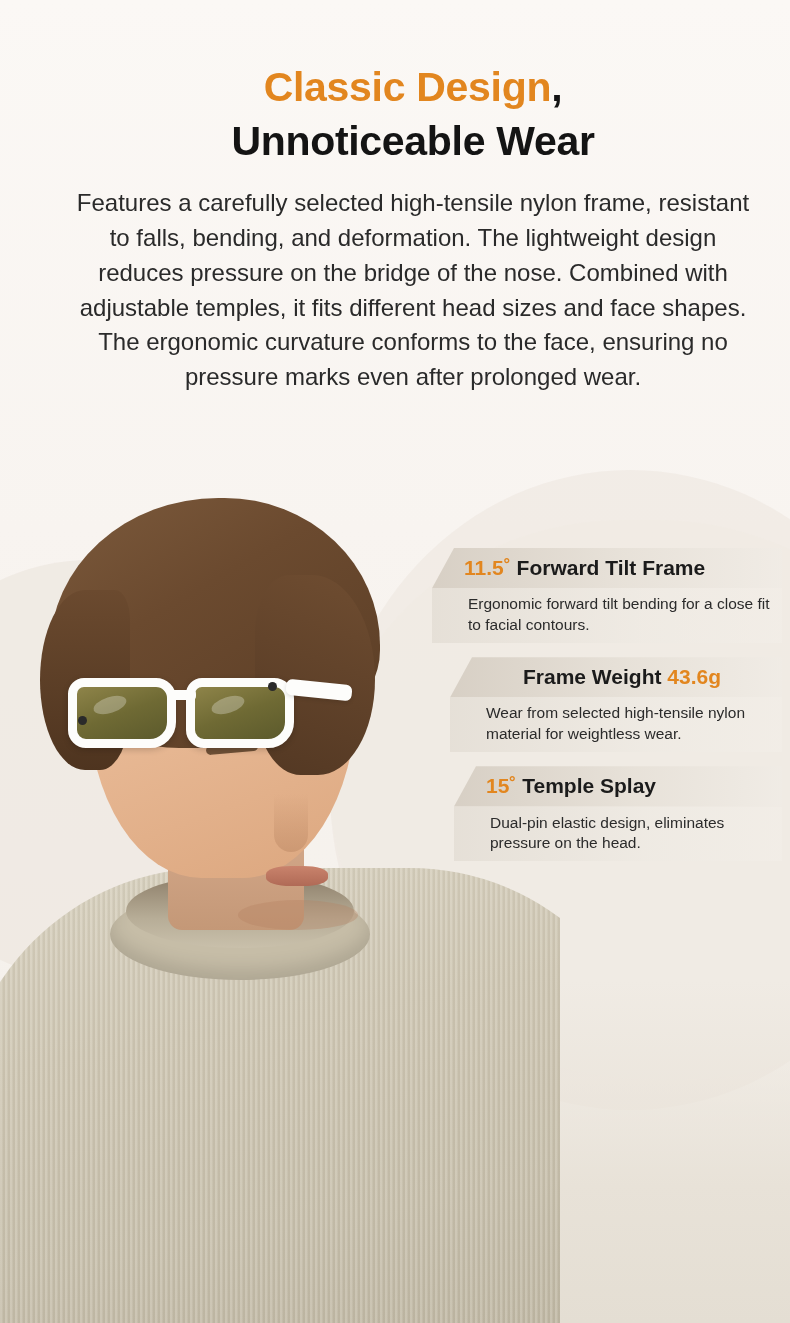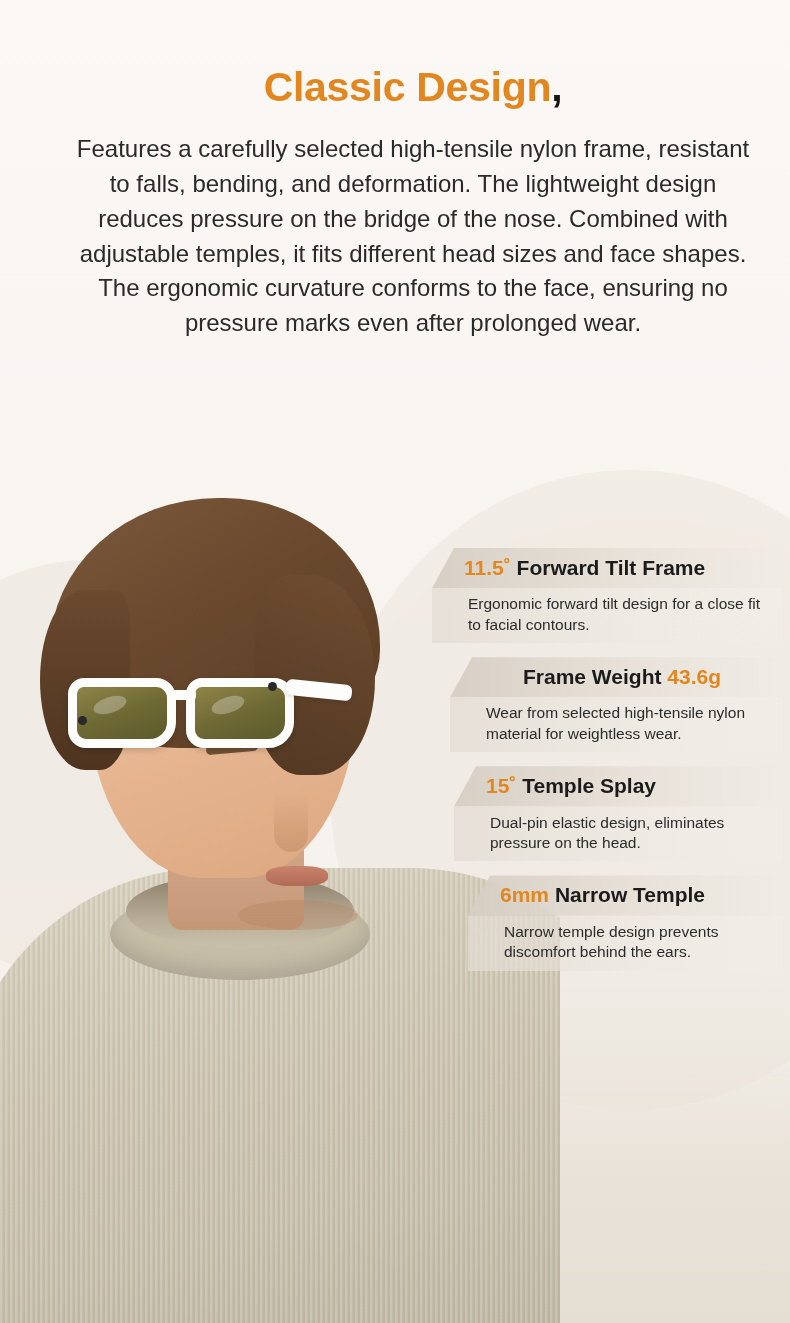--- a/index.html
+++ b/index.html
@@ -357,20 +357,21 @@
 <div class="page">
 
   <div class="bg-blob-left"></div>
   <div class="bg-arc"></div>
   <div class="bg-blob-right"></div>
   <div class="bg-bottom"></div>
 
   <div class="header">
     <h1 class="title">
       <span class="accent">Classic Design</span><span>,</span><br>
+      <span>Unnoticeable Wear</span>
     </h1>
     <p class="subtitle">Features a carefully selected high-tensile nylon frame, resistant to falls, bending, and deformation. The lightweight design reduces pressure on the bridge of the nose. Combined with adjustable temples, it fits different head sizes and face shapes. The ergonomic curvature conforms to the face, ensuring no pressure marks even after prolonged wear.</p>
   </div>
 
   <div class="photo">
     <div class="sweater">
       <div class="sweater-texture"></div>
     </div>
     <div class="collar"></div>
     <div class="collar-inner"></div>
@@ -401,41 +402,34 @@
     </div>
   </div>
 
   <div class="callouts">
 
     <div class="callout callout-1">
       <div class="callout-head">
         <span class="num">11.5˚</span>
         <span>Forward Tilt Frame</span>
       </div>
-      <div class="callout-body">Ergonomic forward tilt design for a close fit to facial contours.</div>
+      <div class="callout-body">Ergonomic forward tilt bending for a close fit to facial contours.</div>
     </div>
 
     <div class="callout callout-2 flush">
       <div class="callout-head">
         <span>Frame Weight</span>
         <span class="num">43.6g</span>
       </div>
       <div class="callout-body">Wear from selected high-tensile nylon material for weightless wear.</div>
     </div>
 
     <div class="callout callout-3">
       <div class="callout-head">
         <span class="num">15˚</span>
         <span>Temple Splay</span>
       </div>
       <div class="callout-body">Dual-pin elastic design, eliminates pressure on the head.</div>
     </div>
 
-    <div class="callout callout-4">
-      <div class="callout-head">
-        <span class="num">6mm</span>
-        <span>Narrow Temple</span>
-      </div>
-      <div class="callout-body">Narrow temple design prevents discomfort behind the ears.</div>
-    </div>
 
   </div>
 </div>
 
 </body></html>

